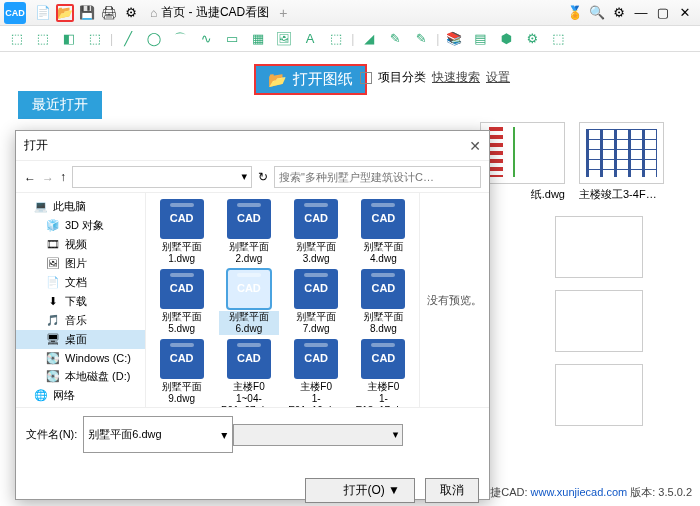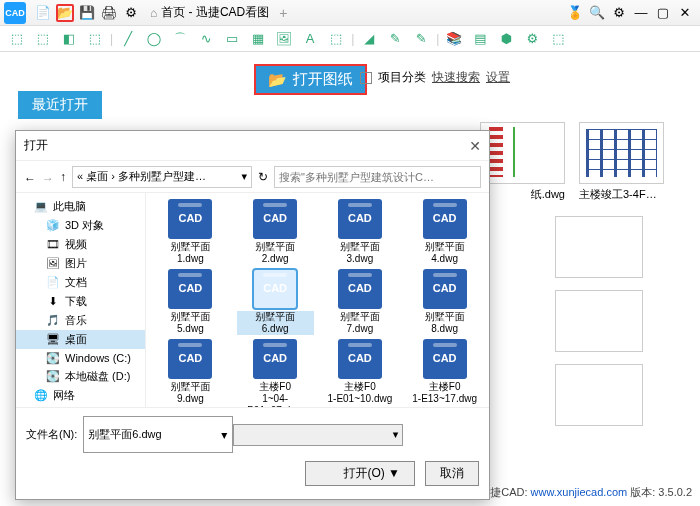--- a/index.html
+++ b/index.html
@@ -54,21 +54,21 @@
 .file-grid { flex: 1; padding: 6px; display: grid; grid-template-columns: repeat(4, 1fr); gap: 4px 8px; align-content: start; overflow: hidden; }
 .file { text-align: center; font-size: 10px; line-height: 1.2; }
 .file.sel .cad-thumb { outline: 2px solid #4aa3e0; outline-offset: -1px; background-color: #def; }
 .file.sel .fn { background: #cde6f7; }
 .cad-thumb { width: 44px; height: 40px; margin: 0 auto 2px; background: #2b5fb0; border-radius: 3px; display: flex; flex-direction: column; align-items: center; justify-content: center; color: #fff; font-weight: bold; font-size: 11px; position: relative; }
 .cad-thumb::before { content:""; position:absolute; top:4px; width: 24px; height: 4px; background:#fff; opacity:.4; border-radius:2px; }
 
 .preview-pane { width: 70px; border-left: 1px solid #eee; display: flex; align-items: center; justify-content: center; font-size: 11px; color: #555; }
 
 .dlg-bottom { padding: 8px 10px; border-top: 1px solid #eee; }
-.row { display: flex; align-items: center; gap: 6px; margin-bottom: 8px; }
+.row { display: flex; align-items: center; gap: 6px; margin-bottom: 25px; }
 .row label { font-size: 11px; }
 .fn-input { flex: 1; height: 37px; border: 1px solid #999; padding: 0 4px; font-size: 11px; }
 .ft-select { width: 170px; height: 22px; border: 1px solid #999; background: #efefef; padding: 0 4px; font-size: 11px; display: flex; align-items: center; }
 .btn-row { display: flex; justify-content: flex-end; gap: 10px; }
 .btn { padding: 3px 14px; border: 1px solid #888; background: #efefef; font-size: 12px; }
 .btn.primary { border: 1px solid #888; padding-left: 37px; }
 
 .footer { position: absolute; bottom: 2px; right: 8px; font-size: 11px; color: #444; }
 .footer a { color: #1158c7; }
 
@@ -168,21 +168,20 @@
   <div class="dialog">
     <div class="dlg-title">
       <span>打开</span>
       <span class="dlg-close">✕</span>
     </div>
     <div class="dlg-path">
       <span>←</span>
       <span style="opacity:.4">→</span>
       <span>↑</span>
       <div class="path-input">
-        <span>« 桌面 › 多种别墅户型建…</span>
         <span style="margin-left:auto">▾</span>
       </div>
       <span>↻</span>
       <input class="search-input" placeholder="搜索&quot;多种别墅户型建筑设计C…" style="">
     </div>
     <div class="dlg-body">
       <div class="tree" id="tree">
           <div class="tree-item">
             <span class="ti-icon">💻</span>
             <span>此电脑</span>
@@ -271,20 +270,21 @@
           </div>
           <div class="file">
             <div class="cad-thumb">CAD</div>
             <div class="fn">主楼F0<br>1-E01~10.dwg</div>
           </div>
           <div class="file">
             <div class="cad-thumb">CAD</div>
             <div class="fn">主楼F0<br>1-E13~17.dwg</div>
           </div>
         </div>
+      <div class="preview-pane">没有预览。</div>
     </div>
     <div class="dlg-bottom">
       <div class="row">
         <label>文件名(N):</label>
         <input class="fn-input" style="max-width: 150px;" value="别墅平面6.dwg">
         <span style="margin-left:-18px">▾</span>
         <div class="ft-select">
           <span style="margin-left:auto">▾</span>
         </div>
       </div>

